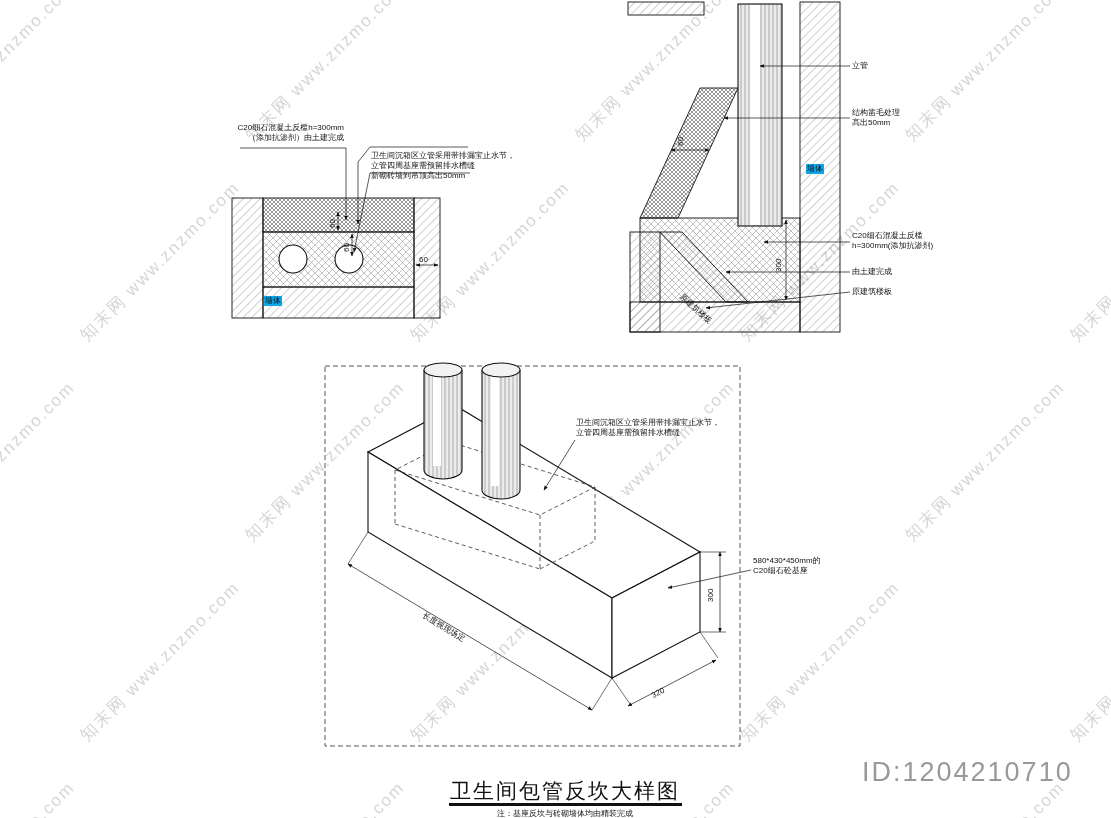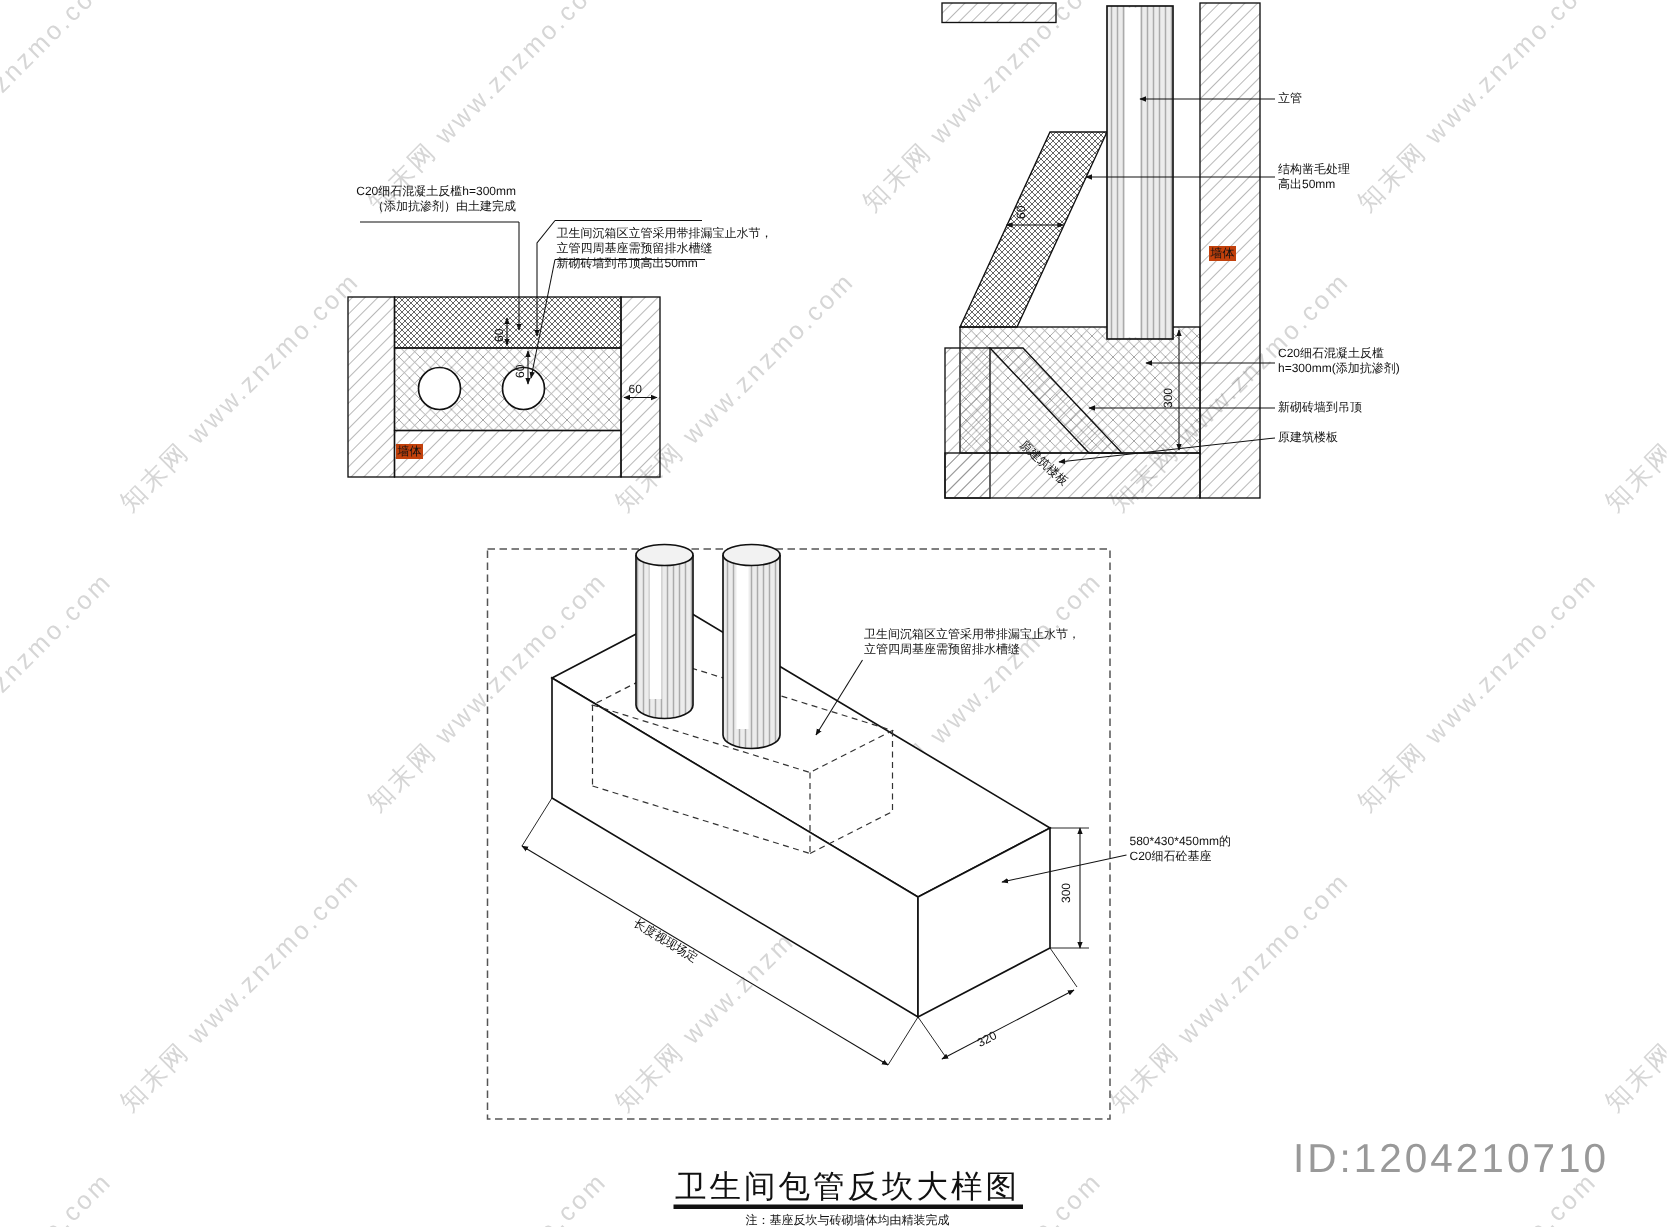--- a/index.html
+++ b/index.html
@@ -12,21 +12,21 @@
   #wm-layer { z-index:0; }
   #geo-layer { z-index:1; }
   #lbl-layer { z-index:2; pointer-events:none; }
   .wm {
     position:absolute; white-space:nowrap; font-size:17px; color:#d6d6d6;
     transform:rotate(-45deg); transform-origin:0 0; letter-spacing:2px;
   }
   .lbl { position:absolute; font-size:8px; line-height:1.3; white-space:nowrap; color:#111; }
   .lbl span { display:block; }
   .right { text-align:right; }
-  .whitebg { background:#c2410c; padding:0 1px; }
+  .whitebg { background:#0ea5e9; padding:0 1px; }
   .dimtxt { position:absolute; font-size:8px; white-space:nowrap; color:#111; }
   .r90  { transform:rotate(-90deg); transform-origin:0 0; }
   .r31  { transform:rotate(31deg);  transform-origin:0 0; }
   .rm28 { transform:rotate(-28deg); transform-origin:0 0; }
   .r42  { transform:rotate(42deg);  transform-origin:0 0; }
   .title {
     position:absolute; left:430px; top:777px; width:270px; text-align:center;
     font-size:21px; letter-spacing:2px; font-family:"Liberation Serif", serif;
   }
   .title-rule { position:absolute; left:449px; top:803px; width:233px; height:3px; background:#111; }
@@ -185,21 +185,21 @@
 
   <div class="lbl" style="left:852px; top:61px;">立管</div>
   <div class="lbl" style="left:852px; top:108px;">
     <span>结构凿毛处理</span>
     <span>高出50mm</span>
   </div>
   <div class="lbl" style="left:852px; top:231px;">
     <span>C20细石混凝土反槛</span>
     <span>h=300mm(添加抗渗剂)</span>
   </div>
-  <div class="lbl" style="left:852px; top:267px;">新砌砖墙到吊顶</div>
+  <div class="lbl" style="left:852px; top:267px;">由土建完成</div>
   <div class="lbl" style="left:852px; top:287px;">原建筑楼板</div>
   <div class="lbl whitebg" style="left:806px; top:164px;">墙体</div>
   <div class="lbl r42" style="left:684px; top:292px;">原建筑楼板</div>
   <div class="dimtxt r90" style="left:676px; top:146px;">60</div>
   <div class="dimtxt r90" style="left:774px; top:272px;">300</div>
 
   <div class="lbl" style="left:576px; top:418px;">
     <span>卫生间沉箱区立管采用带排漏宝止水节，</span>
     <span>立管四周基座需预留排水槽缝</span>
   </div>

